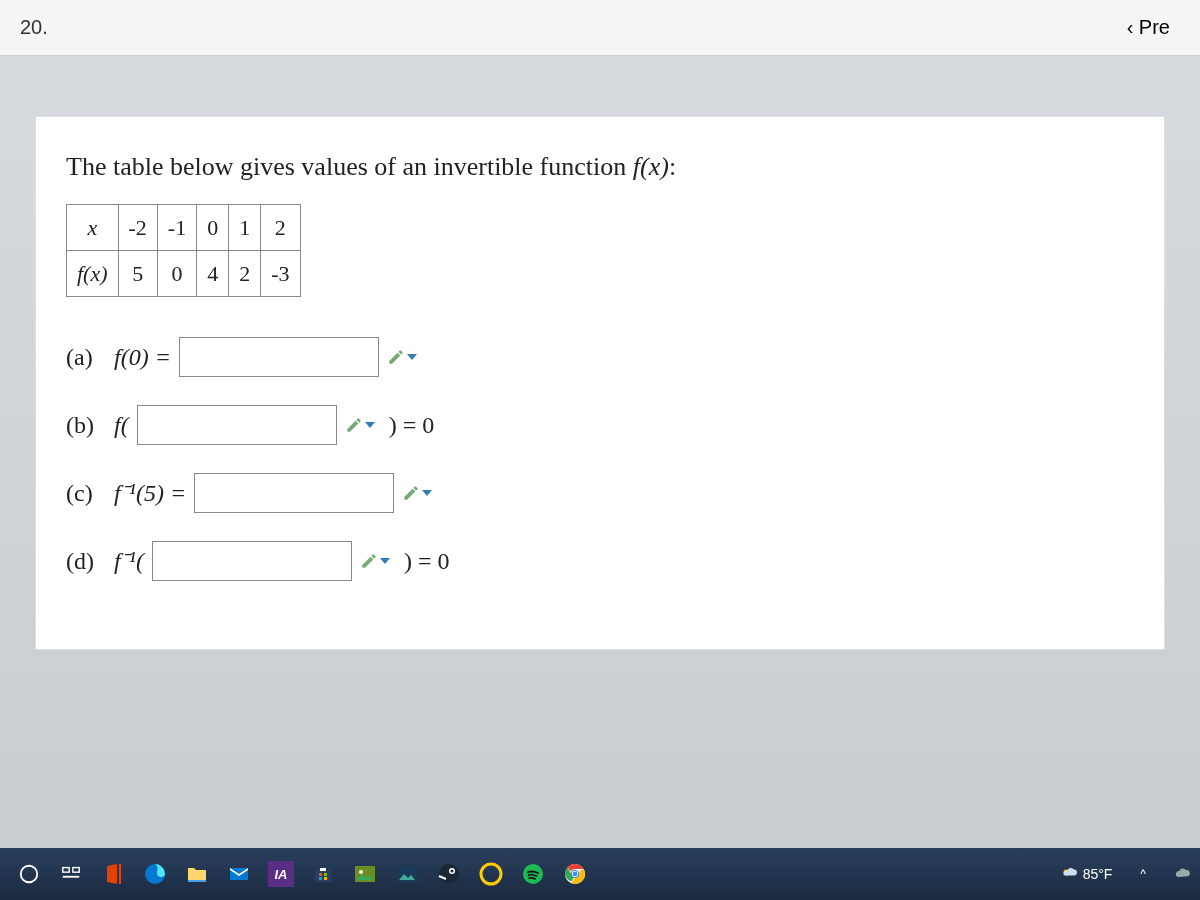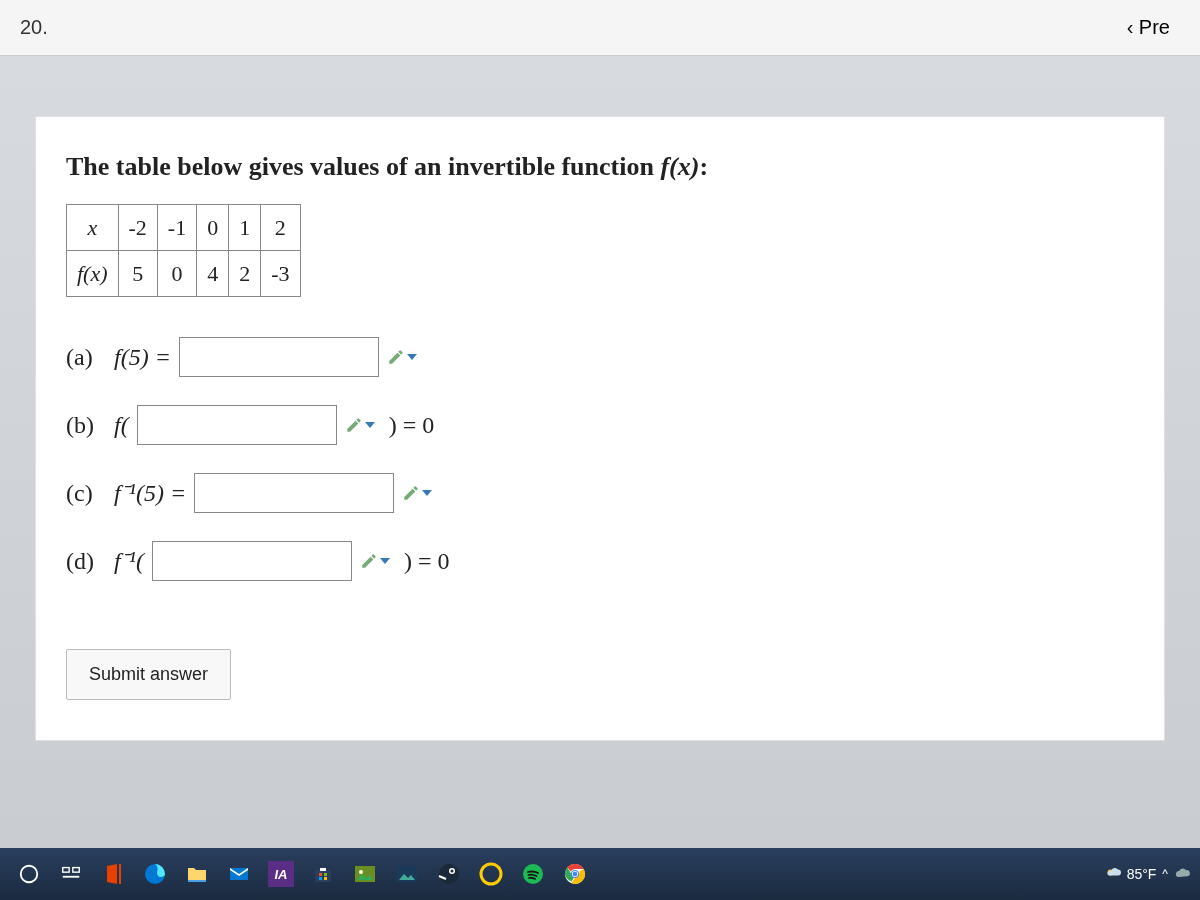--- a/index.html
+++ b/index.html
@@ -32,21 +32,21 @@
       background: #fff;
       border: 1px solid #e0e0e0;
       padding: 30px 30px 40px 30px;
       font-size: 22px;
       color: #222;
       line-height: 1.5;
     }
     .question-text {
       font-size: 26px;
       margin-bottom: 18px;
-      font-weight: 700;
+      font-weight: 400;
     }
     .fx-italic { font-style: italic; font-family: Georgia, serif; }
     .data-table {
       border-collapse: collapse;
       margin-bottom: 40px;
     }
     .data-table td, .data-table th {
       border: 1px solid #888;
       padding: 6px 10px;
       text-align: center;
@@ -120,21 +120,21 @@
       height: 42px;
       display: flex;
       align-items: center;
       justify-content: center;
       cursor: pointer;
       border-radius: 2px;
     }
     .taskbar-right {
       display: flex;
       align-items: center;
-      gap: 6px;
+      gap: 28px;
       color: #fff;
       font-size: 14px;
     }
     .tray-chevron { color: #fff; font-size: 12px; }
     .weather { display: flex; align-items: center; gap: 6px; color: #fff; }
     .sv { display: block; }
   </style>
 </head>
 <body>
 
@@ -166,21 +166,21 @@
       <td>2</td>
       <td>-3</td>
     </tr>
   </tbody>
     </table>
 
   <div class="parts">
 
     <div class="part-row">
       <span class="part-label">(a)</span>
-      <span class="math">f(5) =</span>
+      <span class="math">f(0) =</span>
       <input class="answer-input" type="text" style="">
       <span class="pencil-btn">
         <svg viewBox="0 0 24 24">
             <path fill="#7a7" d="M3 17.25V21h3.75L17.81 9.94l-3.75-3.75L3 17.25zM20.71 7.04a1 1 0 0 0 0-1.41l-2.34-2.34a1 1 0 0 0-1.41 0l-1.83 1.83 3.75 3.75 1.83-1.83z"></path>
           </svg>
         <span class="pencil-arrow"></span>
       </span>
     </div>
 
     <div class="part-row">
@@ -216,21 +216,20 @@
         <svg viewBox="0 0 24 24">
             <path fill="#7a7" d="M3 17.25V21h3.75L17.81 9.94l-3.75-3.75L3 17.25zM20.71 7.04a1 1 0 0 0 0-1.41l-2.34-2.34a1 1 0 0 0-1.41 0l-1.83 1.83 3.75 3.75 1.83-1.83z"></path>
           </svg>
         <span class="pencil-arrow"></span>
       </span>
       <span class="suffix">) = 0</span>
     </div>
 
   </div>
 
-  <button class="submit-btn">Submit answer</button>
 </div>
 
 <div class="taskbar">
   <div class="taskbar-left">
     <div class="taskbar-icon">
       <svg class="sv" width="22" height="22" viewBox="0 0 24 24">
           <circle cx="12" cy="12" r="9" fill="none" stroke="#fff" stroke-width="2"></circle>
         </svg>
     </div>
     <div class="taskbar-icon">

